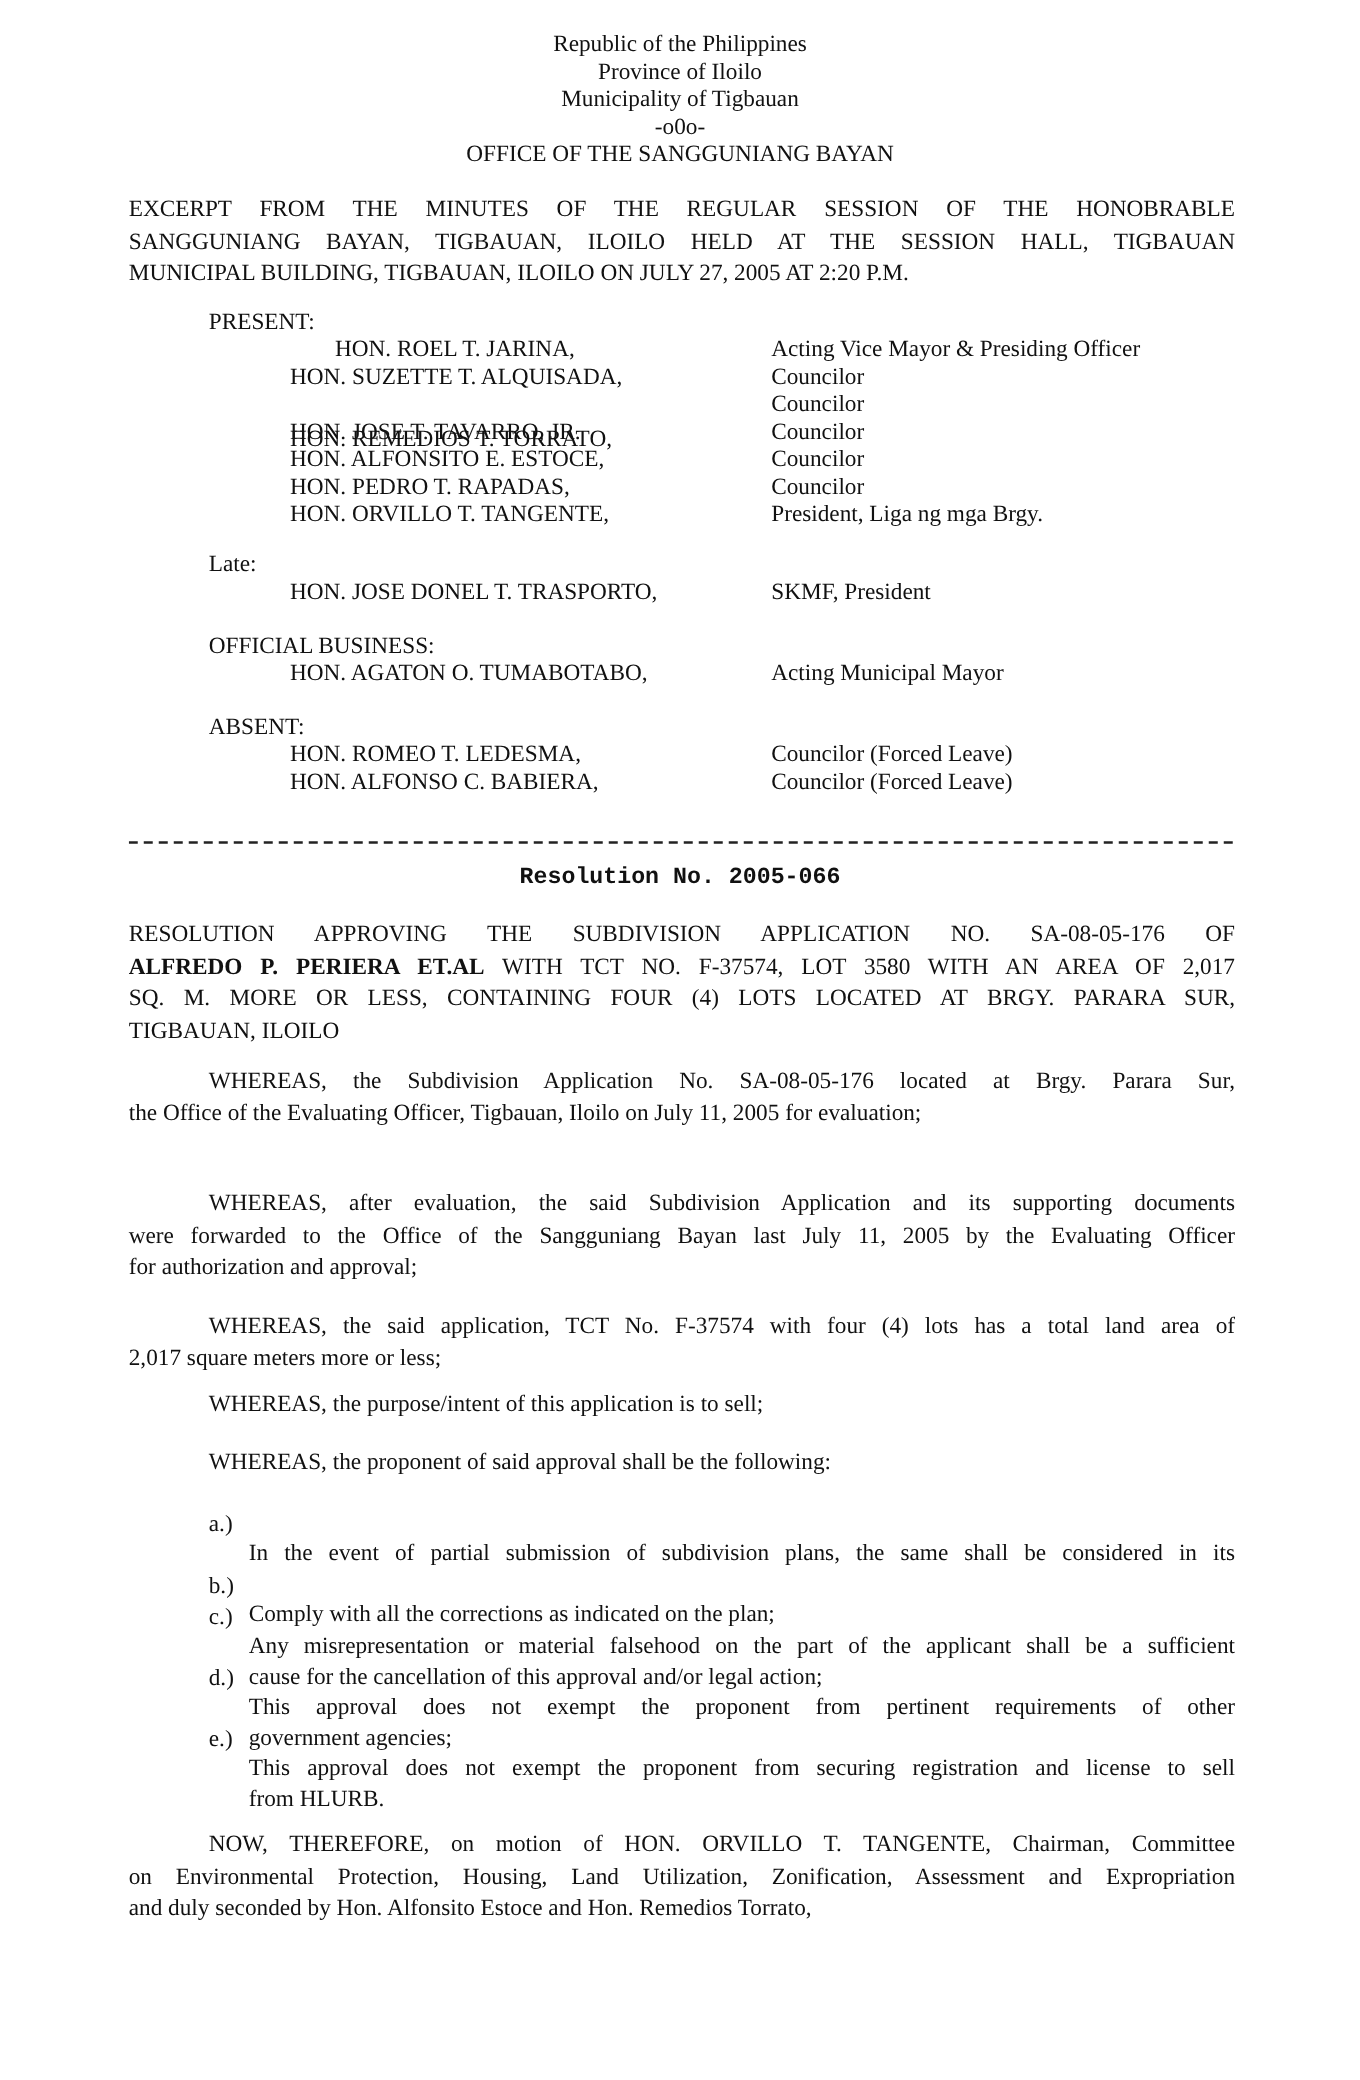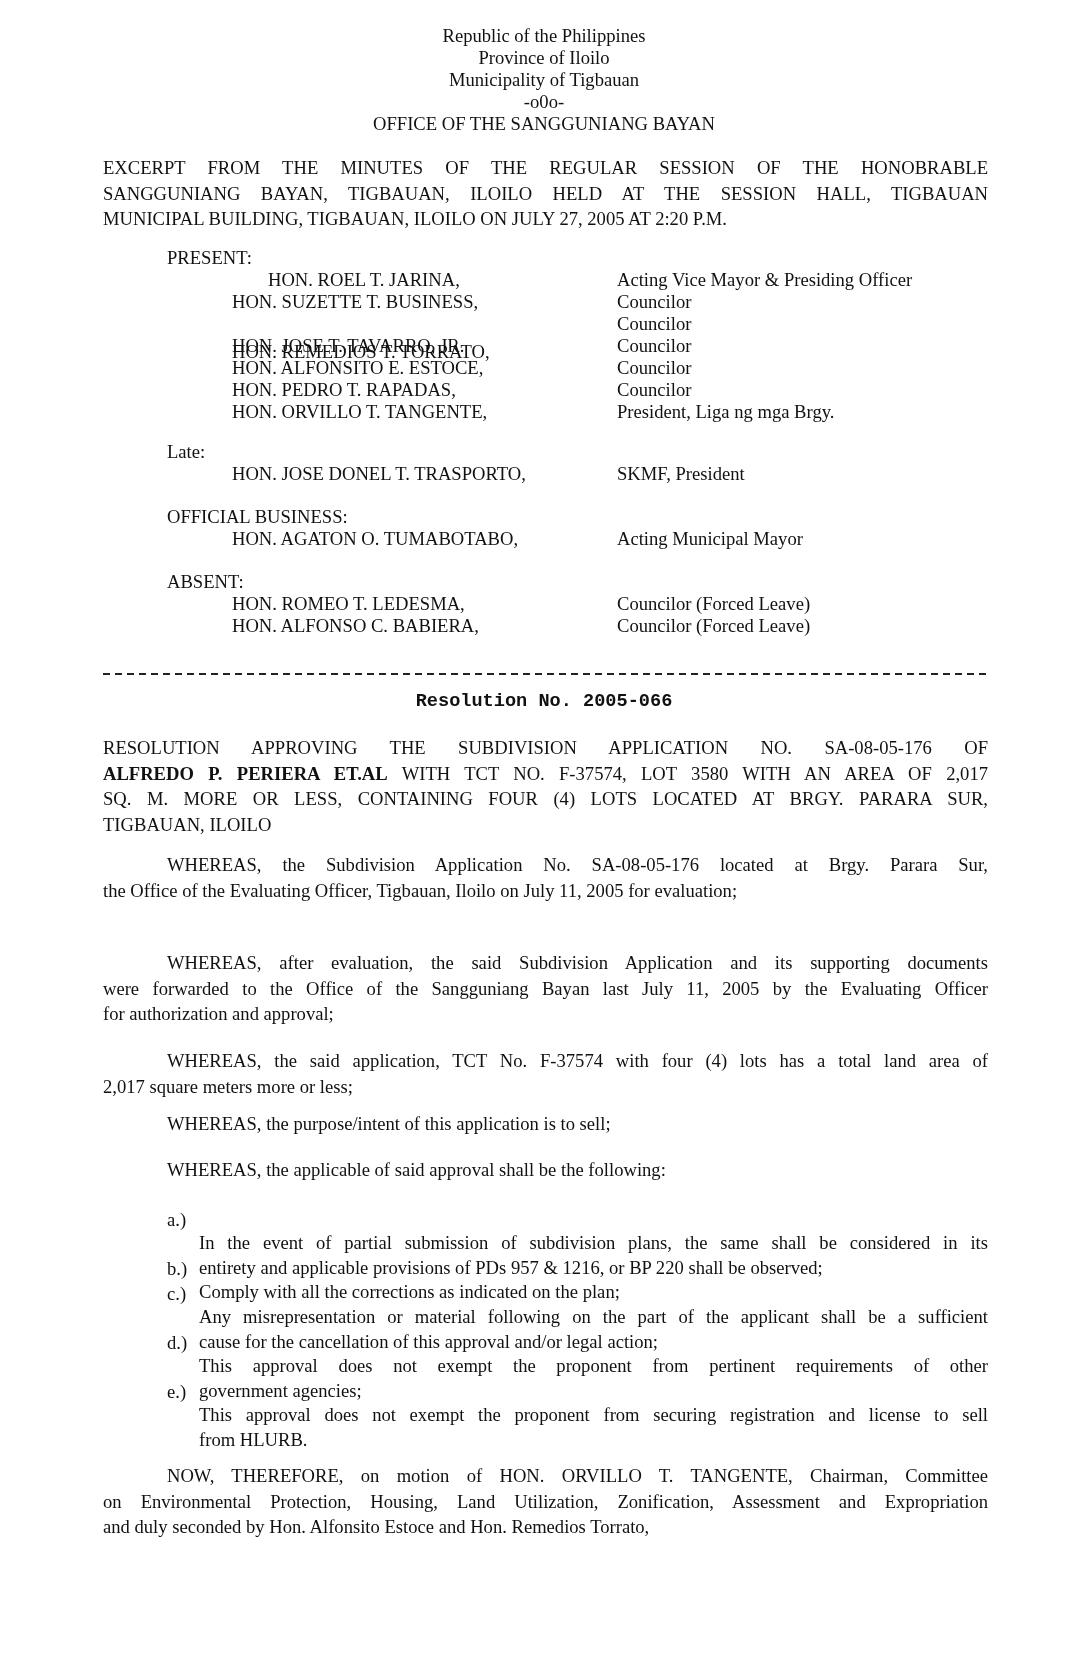--- a/index.html
+++ b/index.html
@@ -44,21 +44,21 @@
   <div class="just" style="top:155px;">
     <span class="jline">EXCERPT FROM THE MINUTES OF THE REGULAR SESSION OF THE HONOBRABLE</span>
     <span class="jline">SANGGUNIANG BAYAN, TIGBAUAN, ILOILO HELD AT THE SESSION HALL, TIGBAUAN</span>
     <span class="jline last">MUNICIPAL BUILDING, TIGBAUAN, ILOILO ON JULY 27, 2005 AT 2:20 P.M.</span>
   </div>
 
   <div class="abs section-label" style="top:246px;">PRESENT:</div>
   <div>
     <div class="abs attendee-name" style="top:268px;margin-left:36px;">HON. ROEL T. JARINA,</div>
     <div class="abs attendee-role" style="top:268px;">Acting Vice Mayor &amp; Presiding Officer</div>
-    <div class="abs attendee-name" style="top:290px;">HON. SUZETTE T. BUSINESS,</div>
+    <div class="abs attendee-name" style="top:290px;">HON. SUZETTE T. ALQUISADA,</div>
     <div class="abs attendee-role" style="top:290px;">Councilor</div>
     <div class="abs attendee-name" style="top:312px;margin-top:28px;">HON. REMEDIOS T. TORRATO,</div>
     <div class="abs attendee-role" style="top:312px;">Councilor</div>
     <div class="abs attendee-name" style="top:334px;">HON. JOSE T. TAVARRO, JR.</div>
     <div class="abs attendee-role" style="top:334px;">Councilor</div>
     <div class="abs attendee-name" style="top:356px;">HON. ALFONSITO E. ESTOCE,</div>
     <div class="abs attendee-role" style="top:356px;">Councilor</div>
     <div class="abs attendee-name" style="top:378px;">HON. PEDRO T. RAPADAS,</div>
     <div class="abs attendee-role" style="top:378px;">Councilor</div>
     <div class="abs attendee-name" style="top:400px;">HON. ORVILLO T. TANGENTE,</div>
@@ -101,37 +101,36 @@
     <span class="jline last">for authorization and approval;</span>
   </div>
 
   <div class="just" style="top:1048px;">
     <span class="jline" style="text-indent:64px;">WHEREAS, the said application, TCT No. F-37574 with four (4) lots has a total land area of</span>
     <span class="jline last">2,017 square meters more or less;</span>
   </div>
 
   <div class="abs" style="left:167px; top:1112px;">WHEREAS, the purpose/intent of this application is to sell;</div>
 
-  <div class="abs" style="left:167px; top:1158px;">WHEREAS, the applicable of said approval shall be the following:</div>
+  <div class="abs" style="left:167px; top:1158px;">WHEREAS, the proponent of said approval shall be the following:</div>
 
   <div>
     <div class="abs cond-letter" style="top:1208px;">a.)</div>
     <div class="cond-text" style="top:1206px;">
       <span class="jline"> In the event of partial submission of subdivision plans, the same shall be considered in its</span>
-      <span class="jline last">entirety and applicable provisions of PDs 957 &amp; 1216, or BP 220 shall be observed;</span>
     </div>
 
     <div class="abs cond-letter" style="top:1257px;">b.)</div>
     <div class="cond-text" style="top:1255px;">
       <span class="jline last">Comply with all the corrections as indicated on the plan;</span>
     </div>
 
     <div class="abs cond-letter" style="top:1282px;">c.)</div>
     <div class="cond-text" style="top:1280px;">
-      <span class="jline">Any misrepresentation or material following on the part of the applicant shall be a sufficient</span>
+      <span class="jline">Any misrepresentation or material falsehood on the part of the applicant shall be a sufficient</span>
       <span class="jline last">cause for the cancellation of this approval and/or legal action;</span>
     </div>
 
     <div class="abs cond-letter" style="top:1331px;">d.)</div>
     <div class="cond-text" style="top:1329px;">
       <span class="jline">This approval does not exempt the proponent from pertinent requirements of other</span>
       <span class="jline last">government agencies;</span>
     </div>
 
     <div class="abs cond-letter" style="top:1380px;">e.)</div>

